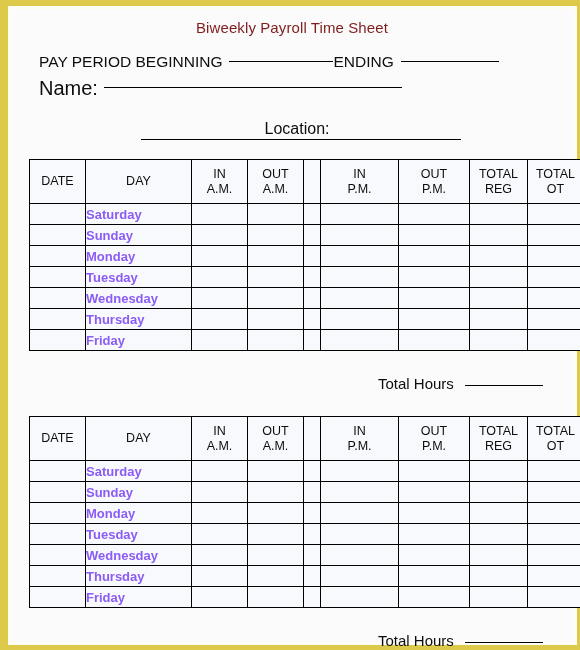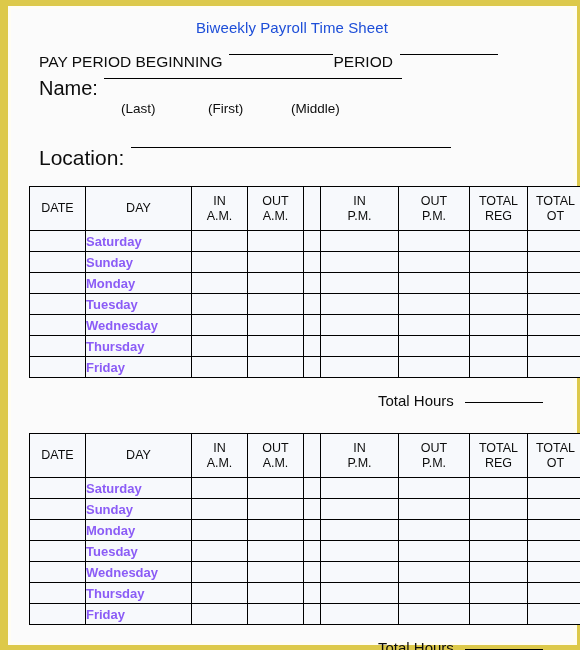--- a/index.html
+++ b/index.html
@@ -37,34 +37,34 @@
     height: 100%;
     background: #fbfbfb;
     position: relative;
     padding: 0 18px;
   }
 
   
   .title {
     text-align: center;
     font-size: 15px;
-    color: #1d4ed8;
+    color: #7f1d1d;
     padding-top: 10px;
     letter-spacing: 0.1px;
   }
 
   
   .form-block {
     margin-top: 17px;
     padding-left: 10px;
     color: #0d0d0d;
   }
   .form-row {
     display: flex;
-    align-items: flex-start;
+    align-items: center;
     white-space: nowrap;
   }
   .row-payperiod {
     font-size: 15.5px;
   }
   .row-name {
     font-size: 20px;
     margin-top: 6px;
   }
   .row-parts {
@@ -72,22 +72,23 @@
     margin-top: 1px;
     padding-left: 82px;
   }
   .row-ein {
     font-size: 15px;
     margin-top: 6px;
     padding-left: 10px;
     font-weight: bold;
   }
   .row-location {
-    font-size: 21px;
-    margin-top: 30px;
+    font-size: 16px;
+    margin-top: 20px;
+    flex-direction: column;
   }
 
   .rule {
     display: inline-block;
     border-bottom: 1.6px solid #000000;
     height: 1px;
     margin-bottom: 3px;
   }
   .rule-begin { width: 104px; margin-left: 7px; margin-right: 0; }
   .rule-end   { width: 98px;  margin-left: 7px; }
@@ -153,21 +154,21 @@
   col.c-outpm  { width: 71px; }
   col.c-reg    { width: 58px; }
   col.c-ot     { width: 56px; }
 
   
   .total-row {
     width: 514px;
     text-align: right;
     font-size: 15px;
     color: #0d0d0d;
-    margin-top: 14px;
+    margin-top: 24px;
     white-space: nowrap;
   }
   .rule-total {
     display: inline-block;
     width: 78px;
     border-bottom: 1.8px solid #000000;
     height: 1px;
     margin-left: 7px;
     margin-bottom: 3px;
   }
@@ -179,34 +180,29 @@
   <div class="page-inner">
     <div class="sheet">
 
       <div class="title">Biweekly Payroll Time Sheet</div>
 
       <div class="form-block">
 
         <div class="form-row row-payperiod">
           <span>PAY PERIOD BEGINNING</span>
           <span class="rule rule-begin"></span>
-          <span>PERIOD</span>
+          <span>ENDING</span>
           <span class="rule rule-end"></span>
         </div>
 
         <div class="form-row row-name">
           <span>Name:</span>
           <span class="rule rule-name"></span>
         </div>
 
-        <div class="form-row row-parts">
-          <span class="part-last">(Last)</span>
-          <span class="part-first">(First)</span>
-          <span class="part-middle">(Middle)</span>
-        </div>
 
 
         <div class="form-row row-location">
           <span>Location:</span>
           <span class="rule rule-loc"></span>
         </div>
 
       </div>
 
       <div class="table-wrap first">

